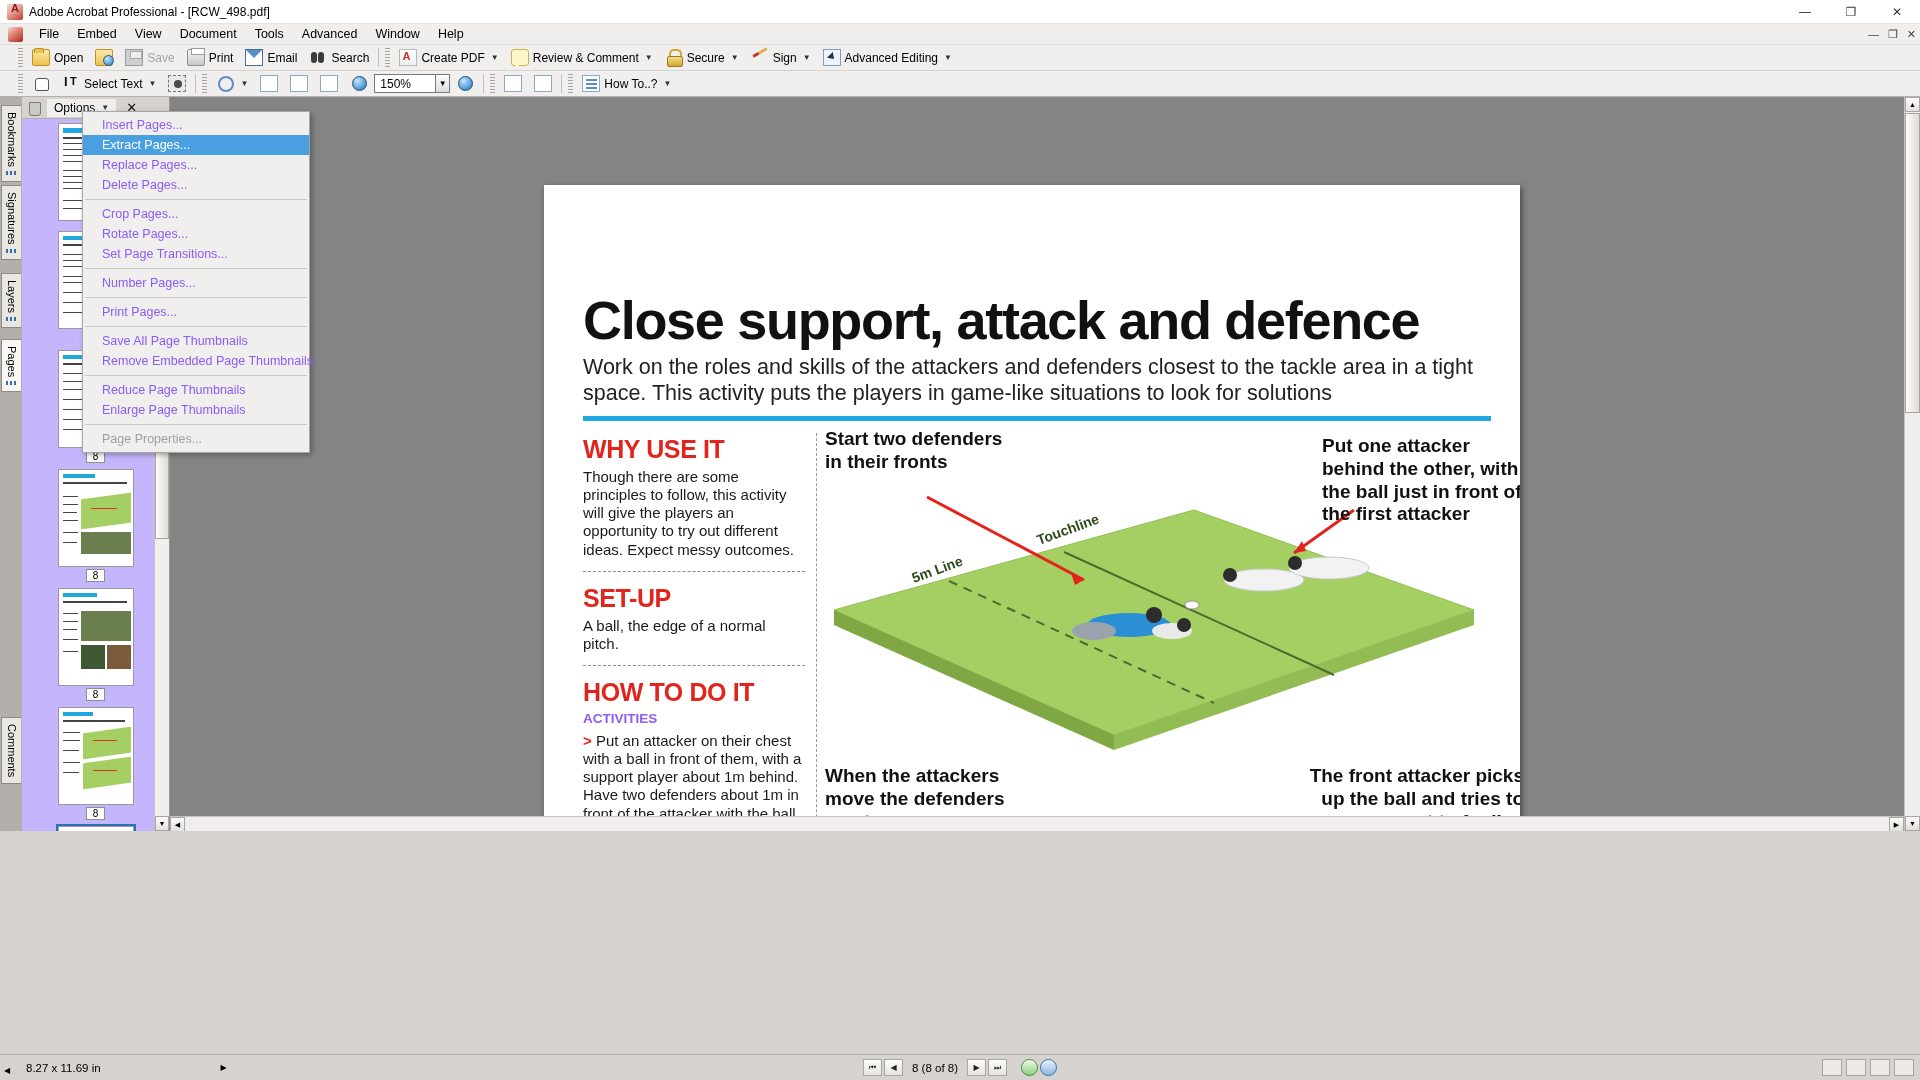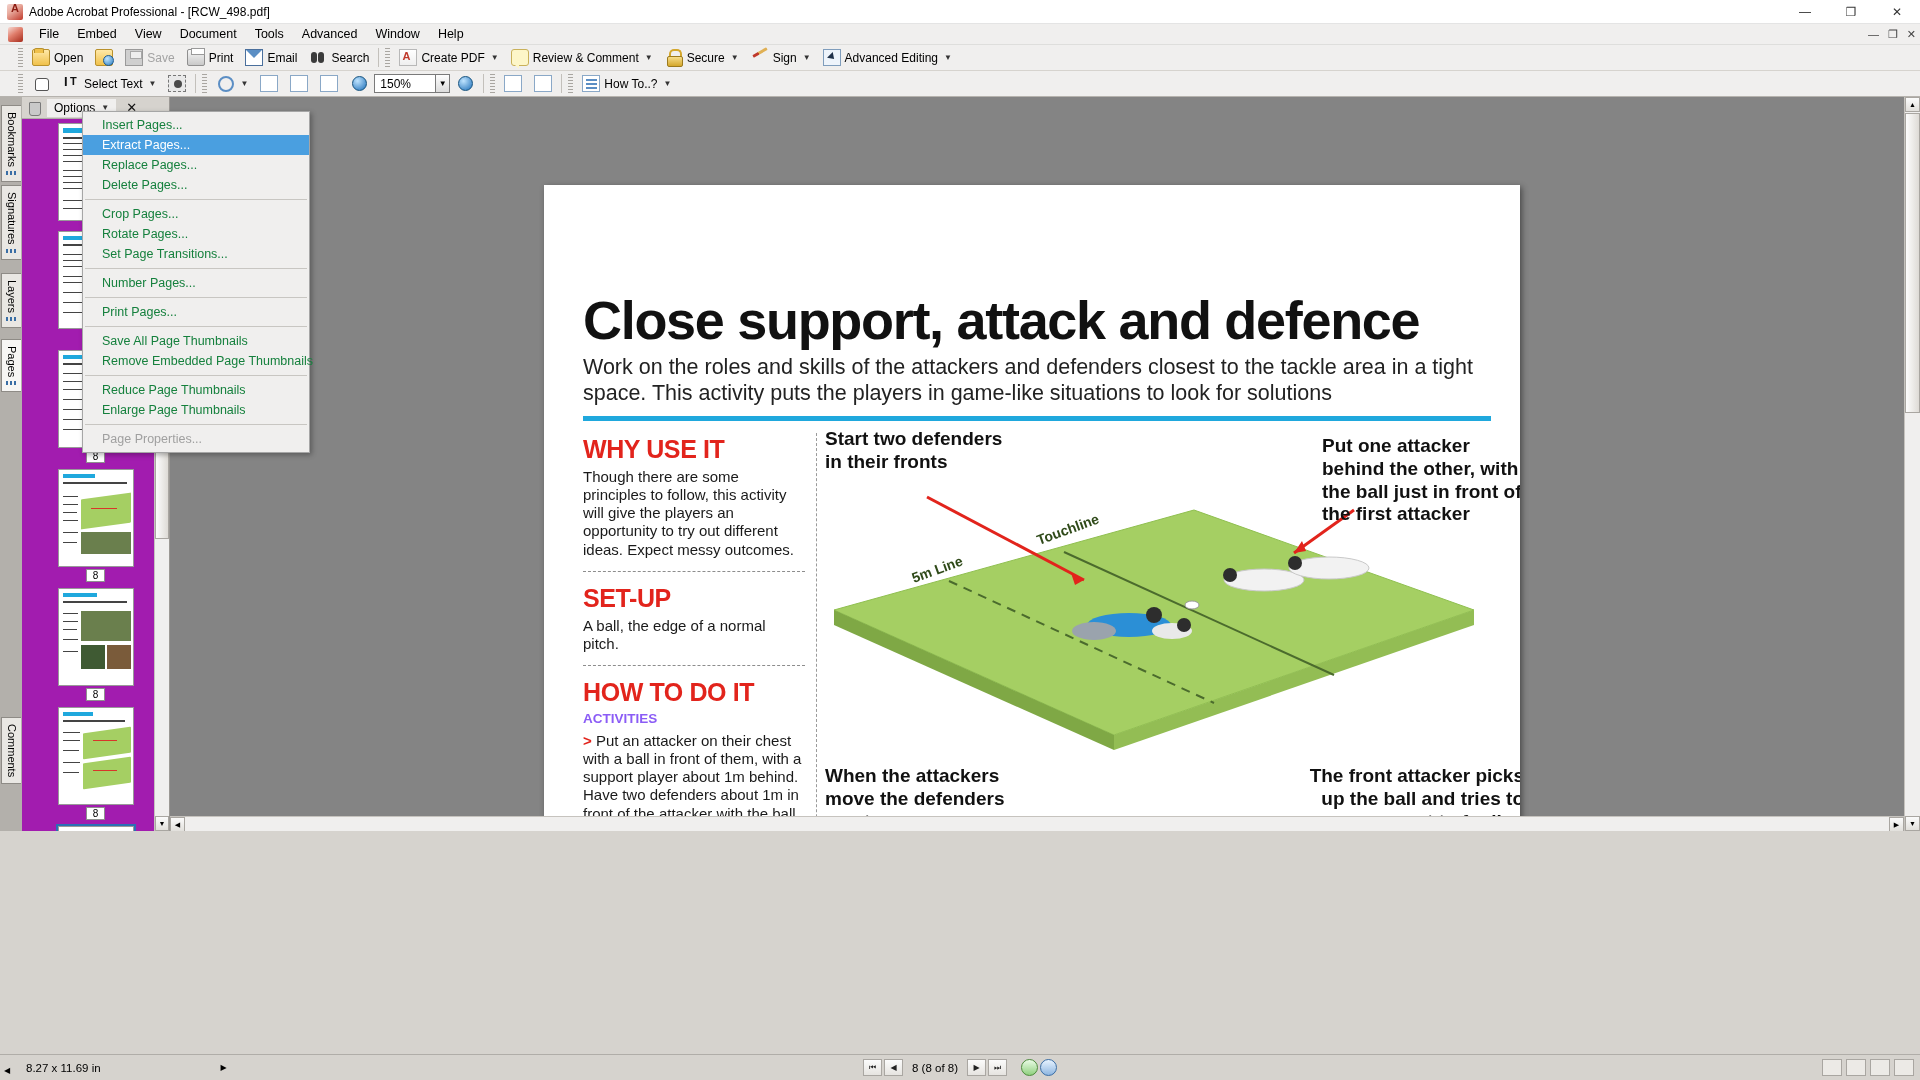--- a/index.html
+++ b/index.html
@@ -137,21 +137,21 @@
     position:absolute; left:1px; width:20px;
     background:#e9e7e3; border:1px solid #8e8b86; border-right:none;
     writing-mode: vertical-rl; text-orientation: mixed;
     font-size:11px; padding:6px 2px; color:#000; cursor:default;
     display:flex; align-items:center; justify-content:flex-start;
   }
   .vtab .vt-dots{ width:12px;height:4px;margin-top:4px;
      background-image: repeating-linear-gradient(to right,#3a6ea5 0,#3a6ea5 2px,transparent 2px,transparent 4px);}
 
   
-  .thumbpane { width: 148px; background:#a21caf; border-right:1px solid #9b9894; position:relative; display:flex; flex-direction:column;}
+  .thumbpane { width: 148px; background:#c4b5fd; border-right:1px solid #9b9894; position:relative; display:flex; flex-direction:column;}
   .thumbhdr { height: 22px; background:#d6d3ce; display:flex; align-items:center; gap:4px; padding:0 3px; border-bottom:1px solid #b0ada8;}
   .optbtn { display:flex; align-items:center; gap:4px; background:#f0efee; border:1px solid #f0efee; padding:1px 6px; font-size:12px;}
   .xbtn { font-size:13px; padding:0 6px; color:#111; cursor:default;}
   .thumblist { flex:1; overflow:hidden; position:relative; padding-top:4px; }
   .thumb { margin: 0 auto 6px auto; width: 76px; display:flex; flex-direction:column; align-items:center;}
   .thumb .sheet {
     width: 76px; height: 98px; background:#fff; border:1px solid #999; position:relative; overflow:hidden;
   }
   .thumb.sel .sheet { outline: 2px solid #2b6fb5; }
   .thumb .pnum {
@@ -214,21 +214,21 @@
 
   .sbleftarrow{ position:absolute; left:4px; bottom:5px; font-size:8px;}
 
   
   .menu {
     position:absolute; left:82px; top:111px; width:228px; background:#f0efee;
     border:1px solid #a6a6a6; box-shadow: 2px 2px 5px rgba(0,0,0,.3); z-index: 50;
     padding: 3px 0;
   }
   .menu .mitem {
-    padding: 3px 8px 3px 19px; font-size:12.5px; color:#15803d; cursor:default; white-space:nowrap;
+    padding: 3px 8px 3px 19px; font-size:12.5px; color:#8b5cf6; cursor:default; white-space:nowrap;
   }
   .menu .mitem.hl { background:#4a9fe0; color:#fff;}
   .menu .mitem.dis { color:#a0a0a0; }
   .menu .msep { height:1px; background:#c8c6c2; margin:4px 2px; }
 </style>
 </head>
 <body>
 
 <div id="app">
 

